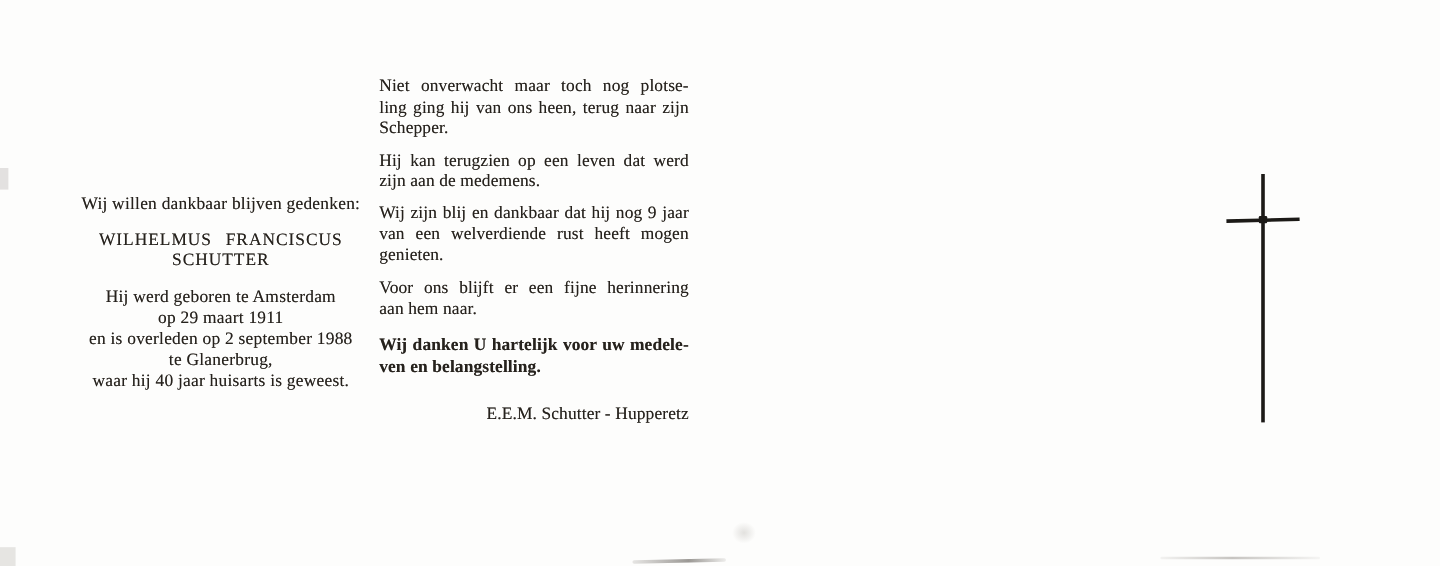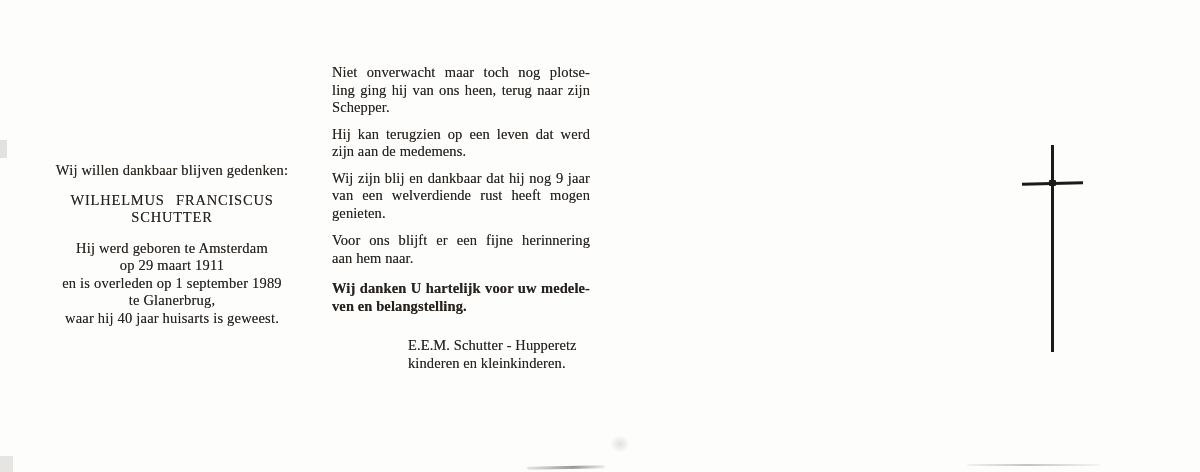--- a/index.html
+++ b/index.html
@@ -14,39 +14,39 @@
     background: #fdfdfc;
     font-family: "Liberation Serif", serif;
     color: #26221d;
     overflow: hidden;
     text-shadow: 0 0 0.5px rgba(45, 40, 34, 0.55);
   }
 
   
   .left-col {
     position: absolute;
-    left: 48px;
+    left: 60px;
     top: 162px;
     width: 248px;
     text-align: center;
     font-size: 14.5px;
     line-height: 17.5px;
     letter-spacing: 0.2px;
   }
   .intro { margin-bottom: 12px; }
   .names {
     margin-bottom: 13px;
     letter-spacing: 0.8px;
     word-spacing: 7px;
   }
 
   
   .mid-col {
     position: absolute;
-    left: 332px;
+    left: 316px;
     top: 64px;
     width: 258px;
     font-size: 14.5px;
     line-height: 17.5px;
     letter-spacing: 0.1px;
   }
   .para .line {
     text-align: justify;
     text-align-last: justify;
   }
@@ -55,21 +55,21 @@
   }
   .paras .para:nth-child(1) { margin-bottom: 9px; }
   .paras .para:nth-child(2) { margin-bottom: 9px; }
   .paras .para:nth-child(3) { margin-bottom: 10px; }
   .paras .para:nth-child(4) { margin-bottom: 13px; }
   .paras .para:nth-child(5) { margin-bottom: 17px; font-weight: bold; }
   .signature {
     margin-top: 22px;
     padding-left: 76px;
   }
-  .signature .line { text-align: left; }
+  .signature .line { text-align: right; }
 
   
   .cross-v {
     position: absolute;
     left: 1051px;
     top: 145px;
     width: 3px;
     height: 207px;
     background: #1c1a17;
   }
@@ -144,21 +144,21 @@
 
   <div class="left-col">
     <div class="intro">Wij willen dankbaar blijven gedenken:</div>
     <div class="names">
         <div class="line">WILHELMUS FRANCISCUS</div>
         <div class="line">SCHUTTER</div>
       </div>
     <div class="bio">
         <div class="line">Hij werd geboren te Amsterdam</div>
         <div class="line">op 29 maart 1911</div>
-        <div class="line">en is overleden op 1 september 1989</div>
+        <div class="line">en is overleden op 2 september 1988</div>
         <div class="line">te Glanerbrug,</div>
         <div class="line">waar hij 40 jaar huisarts is geweest.</div>
       </div>
   </div>
 
   <div class="mid-col">
     <div class="paras">
         <div class="para">
           <div class="line">Niet onverwacht maar toch nog plotse-</div>
           <div class="line">ling ging hij van ons heen, terug naar zijn</div>
@@ -177,21 +177,20 @@
           <div class="line">Voor ons blijft er een fijne herinnering</div>
           <div class="line last">aan hem naar.</div>
         </div>
         <div class="para">
           <div class="line">Wij danken U hartelijk voor uw medele-</div>
           <div class="line last">ven en belangstelling.</div>
         </div>
       </div>
     <div class="signature">
         <div class="line">E.E.M. Schutter - Hupperetz</div>
-        <div class="line">kinderen en kleinkinderen.</div>
       </div>
   </div>
 
   <div>
     <div class="cross-v"></div>
     <div class="cross-h"></div>
     <div class="cross-node"></div>
   </div>
 
   <div class="smudge-center"></div>

